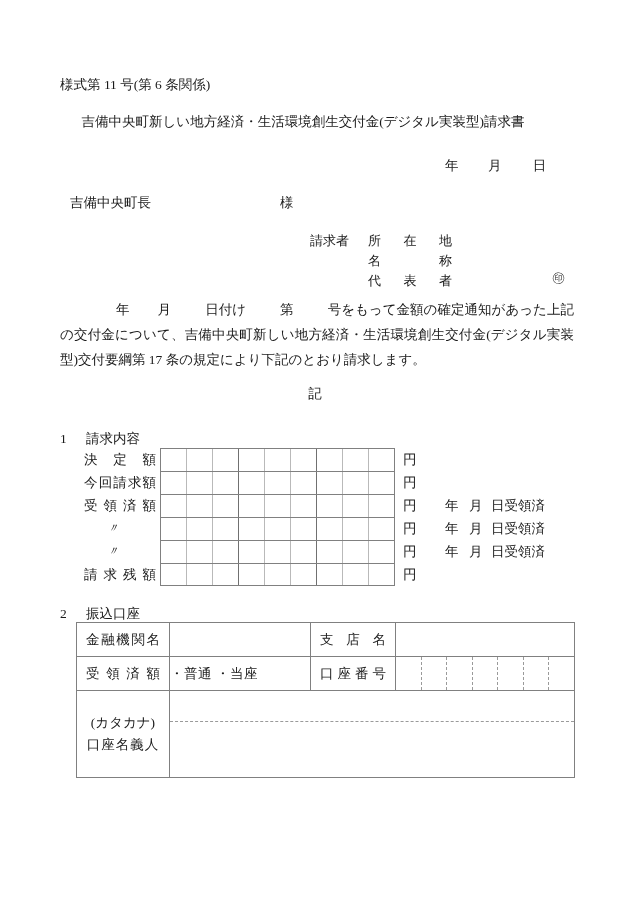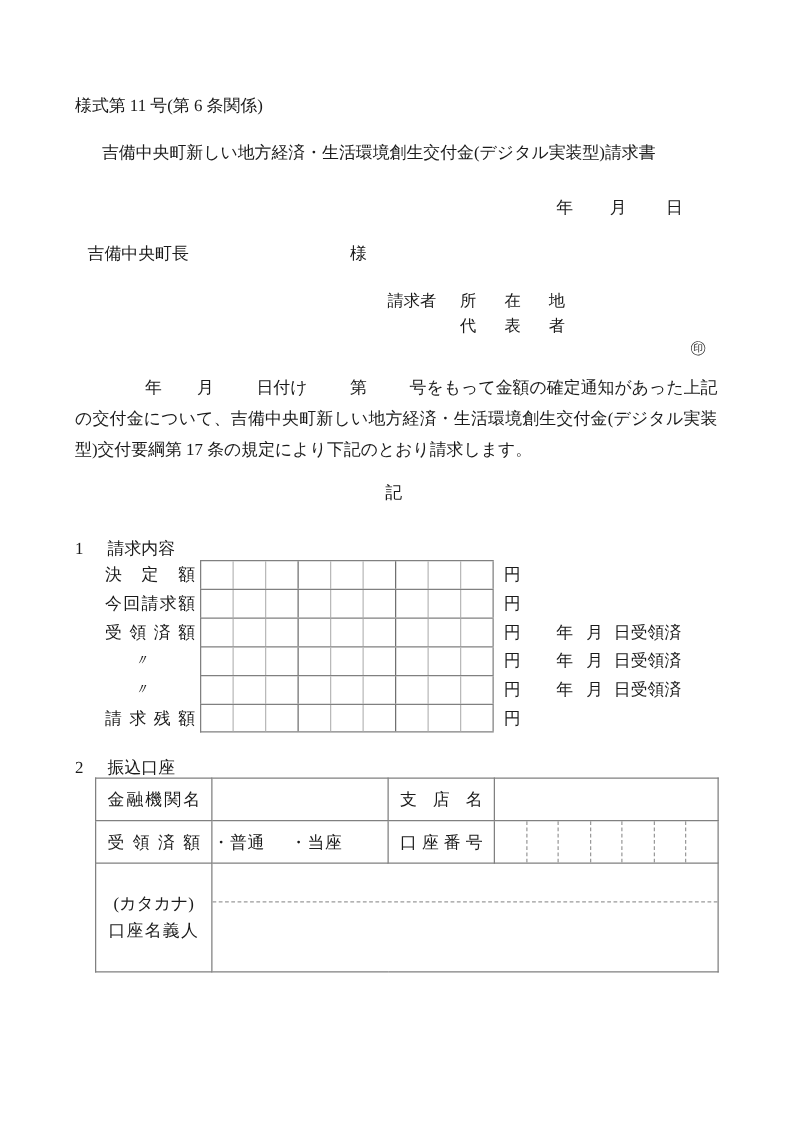--- a/index.html
+++ b/index.html
@@ -198,21 +198,21 @@
     display: inline-block;
     width: 74px;
     text-align: justify;
     text-align-last: justify;
   }
   .bk-input { }
   .bk-type {
     padding-left: 14px;
     letter-spacing: 0.5px;
   }
-  .bk-type .opt2 { margin-left: 20px; }
+  .bk-type .opt2 { margin-left: 4px; }
 
   
   .acct-cells {
     display: flex;
     height: 33px;
   }
   .acct-cell {
     flex: 1 1 0;
     border-right: 1px dashed #9a9a9a;
     box-sizing: border-box;
@@ -257,20 +257,24 @@
   <div class="abs" id="addressee">吉備中央町長</div>
   <div class="abs" id="addressee-honorific">様</div>
 
   <div id="claimant-block">
     <div class="crow">
       <span class="clabel">請求者</span>
       <span class="cfield">所在地</span>
     </div>
     <div class="crow">
       <span class="clabel"></span>
+      <span class="cfield">名称</span>
+    </div>
+    <div class="crow">
+      <span class="clabel"></span>
       <span class="cfield">代表者</span>
     </div>
   </div>
   <div id="claimant-seal">㊞</div>
 
   <div id="body-paragraph">
     <span class="lead-indent"></span><span>年</span><span class="blank-sm"></span><span>月</span><span class="blank-md"></span><span>日付け</span><span class="blank-md"></span><span>第</span><span class="blank-md"></span><span>号をもって金額の確定通知があった上記の交付金について、吉備中央町新しい地方経済・生活環境創生交付金(デジタル実装型)交付要綱第 17 条の規定により下記のとおり請求します。</span>
   </div>
 
   <div class="abs" id="ki-mark">記</div>

